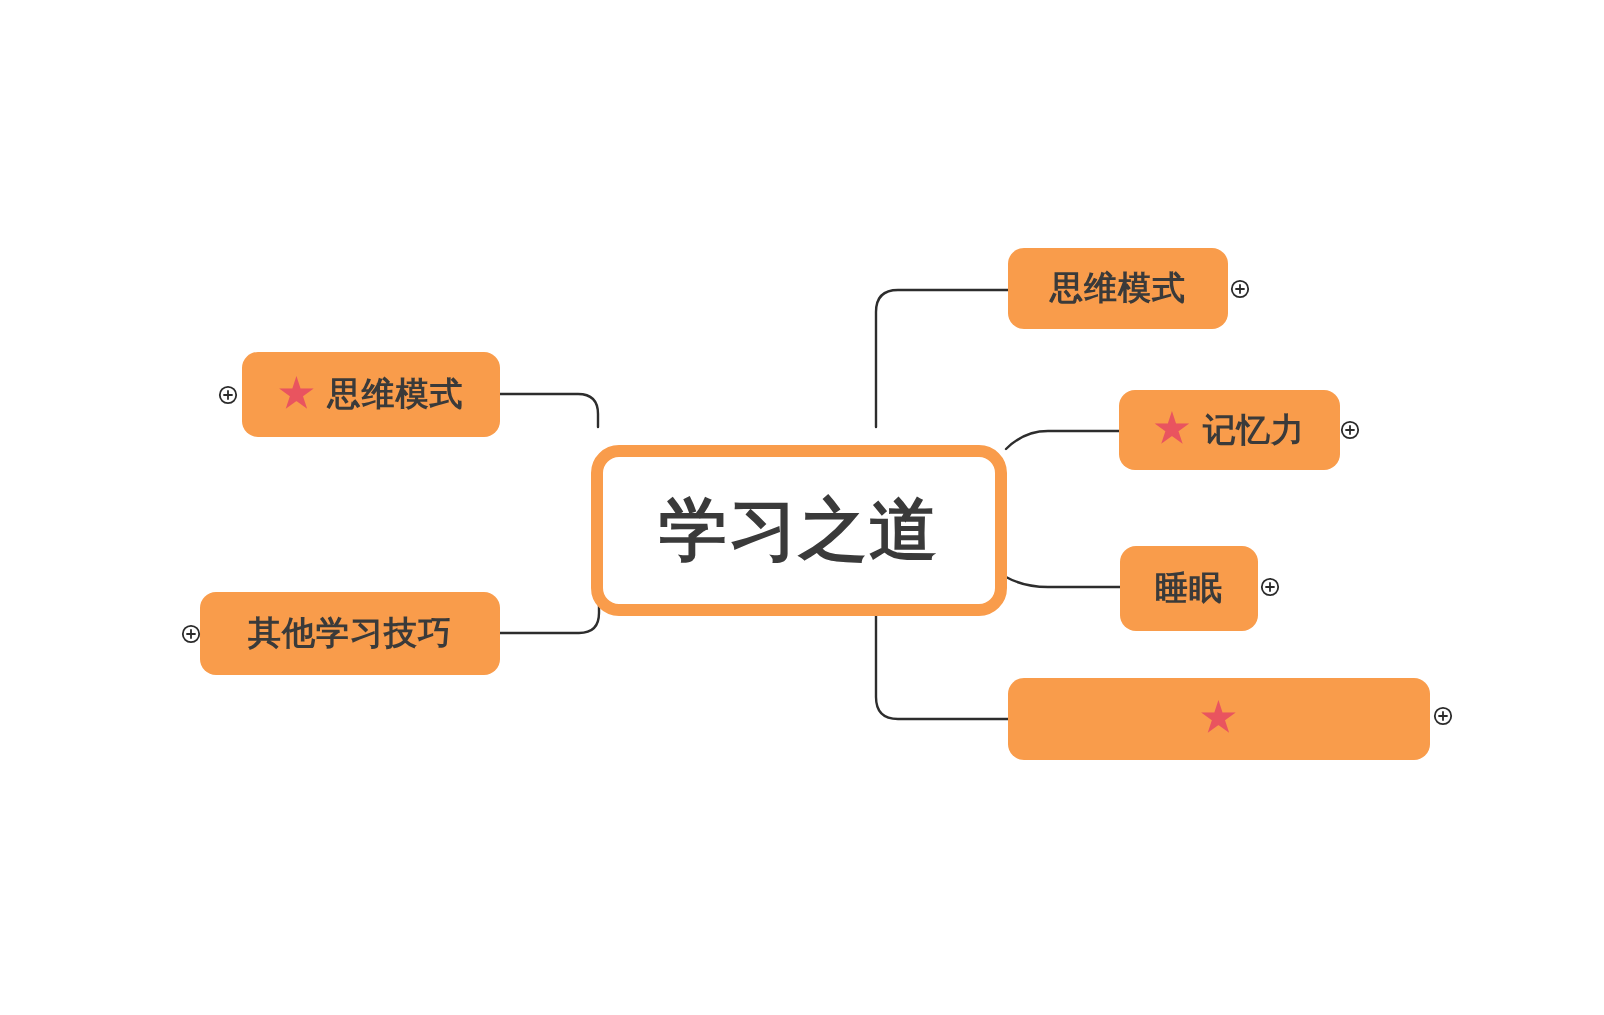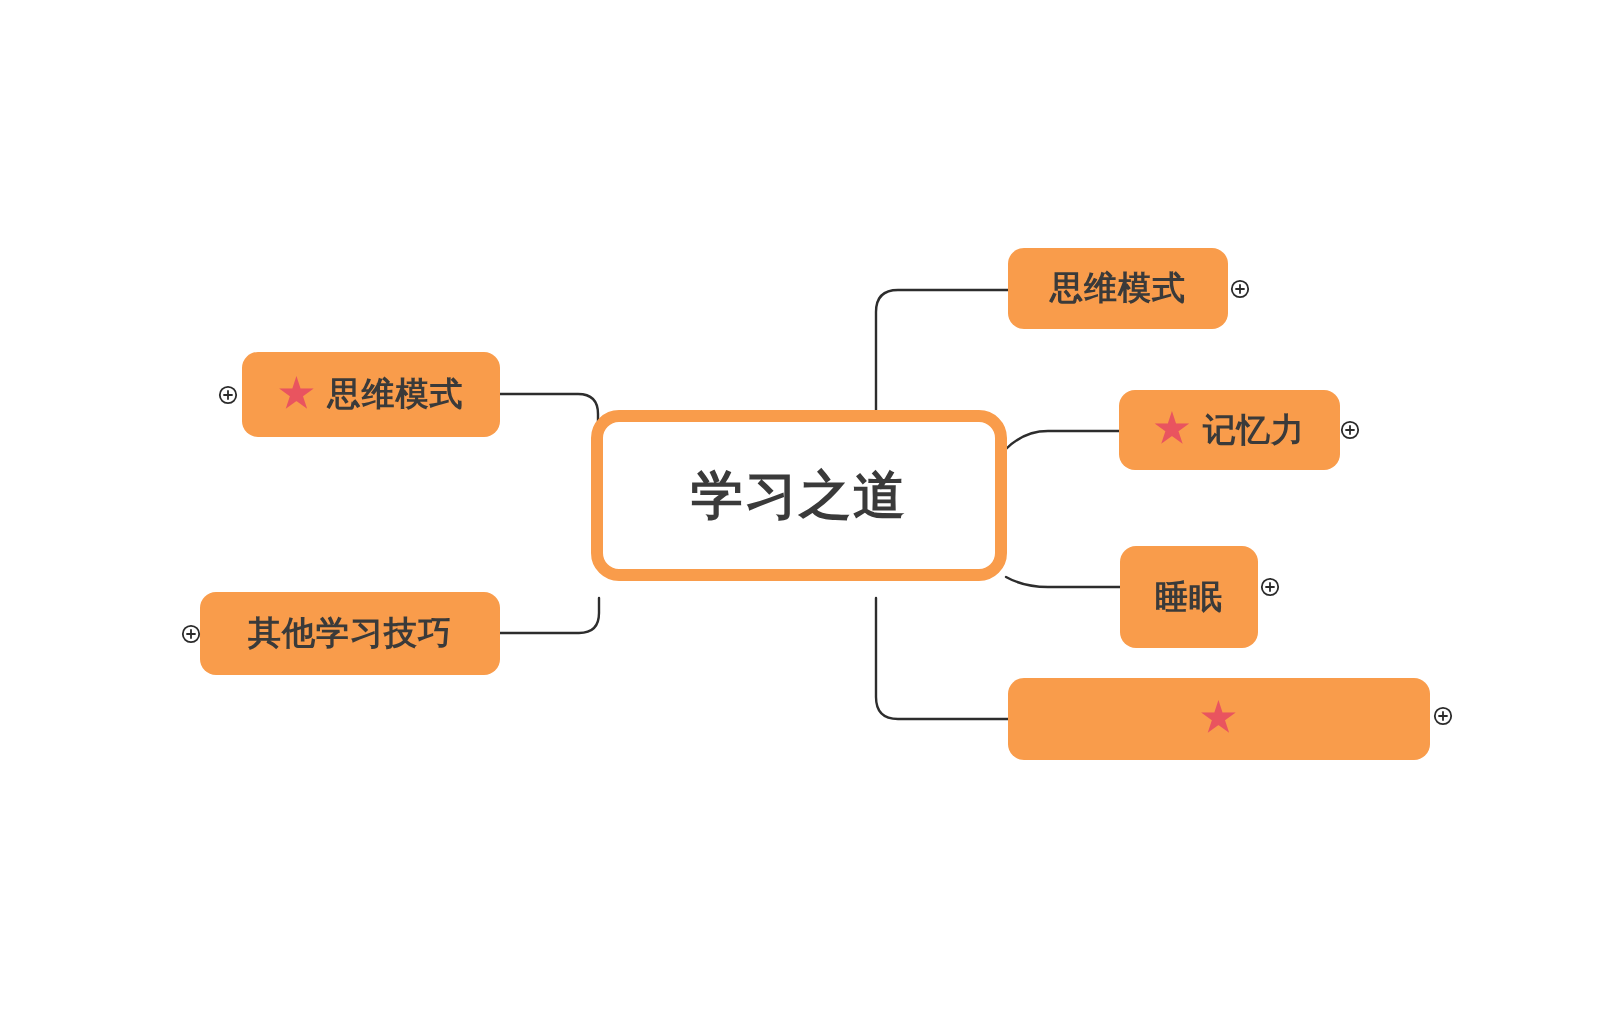--- a/index.html
+++ b/index.html
@@ -23,31 +23,31 @@
     pointer-events: none;
   }
   svg.connectors path {
     fill: none;
     stroke: #2d2d2d;
     stroke-width: 2.4;
     stroke-linecap: round;
   }
   .root-topic {
     position: absolute;
-    left: 591px; top: 410px;
+    left: 591px; top: 445px;
     width: 416px; height: 171px;
     box-sizing: border-box;
     background: #ffffff;
     border: 12px solid #F99C4B;
     border-radius: 28px;
     display: flex;
     align-items: center;
     justify-content: center;
     color: #3A3A3A;
-    font-size: 52px;
+    font-size: 68px;
     font-weight: 600;
     letter-spacing: 2px;
     cursor: default;
   }
   .topic {
     position: absolute;
     box-sizing: border-box;
     background: #F99C4B;
     border-radius: 16px;
     display: flex;
@@ -71,21 +71,21 @@
     position: absolute;
     width: 20px; height: 20px;
     display: block;
     cursor: pointer;
   }
   
   #t-zhansheng { left: 242px; top: 352px; width: 258px; height: 85px; }
   #t-qita      { left: 200px; top: 592px; width: 300px; height: 83px; }
   #t-siwei     { left: 1008px; top: 248px; width: 220px; height: 81px; }
   #t-jiyili    { left: 1119px; top: 390px; width: 221px; height: 80px; }
-  #t-shuimian  { left: 1120px; top: 546px; width: 138px; height: 102px; }
+  #t-shuimian  { left: 1120px; top: 546px; width: 138px; height: 85px; }
   #t-tongguo   { left: 1008px; top: 678px; width: 422px; height: 82px; }
   
   #e-zhansheng { left: 218px;  top: 385px; }
   #e-qita      { left: 181px;  top: 624px; }
   #e-siwei     { left: 1230px; top: 279px; }
   #e-jiyili    { left: 1340px; top: 420px; }
   #e-shuimian  { left: 1260px; top: 577px; }
   #e-tongguo   { left: 1433px; top: 706px; }
 </style>
 </head>

